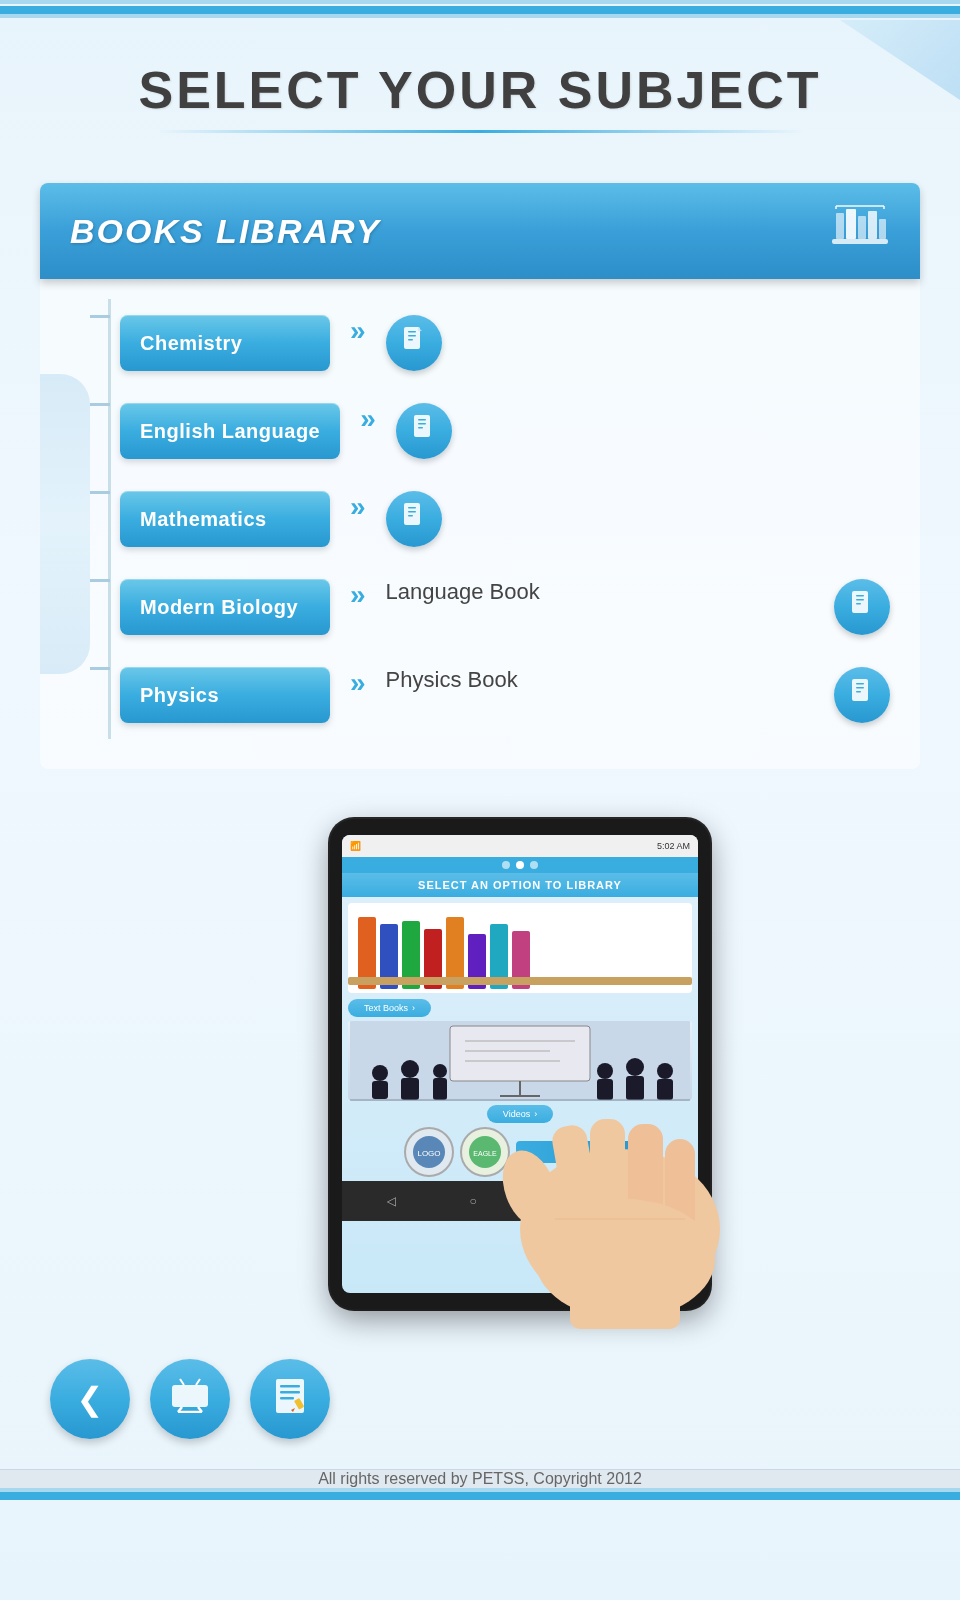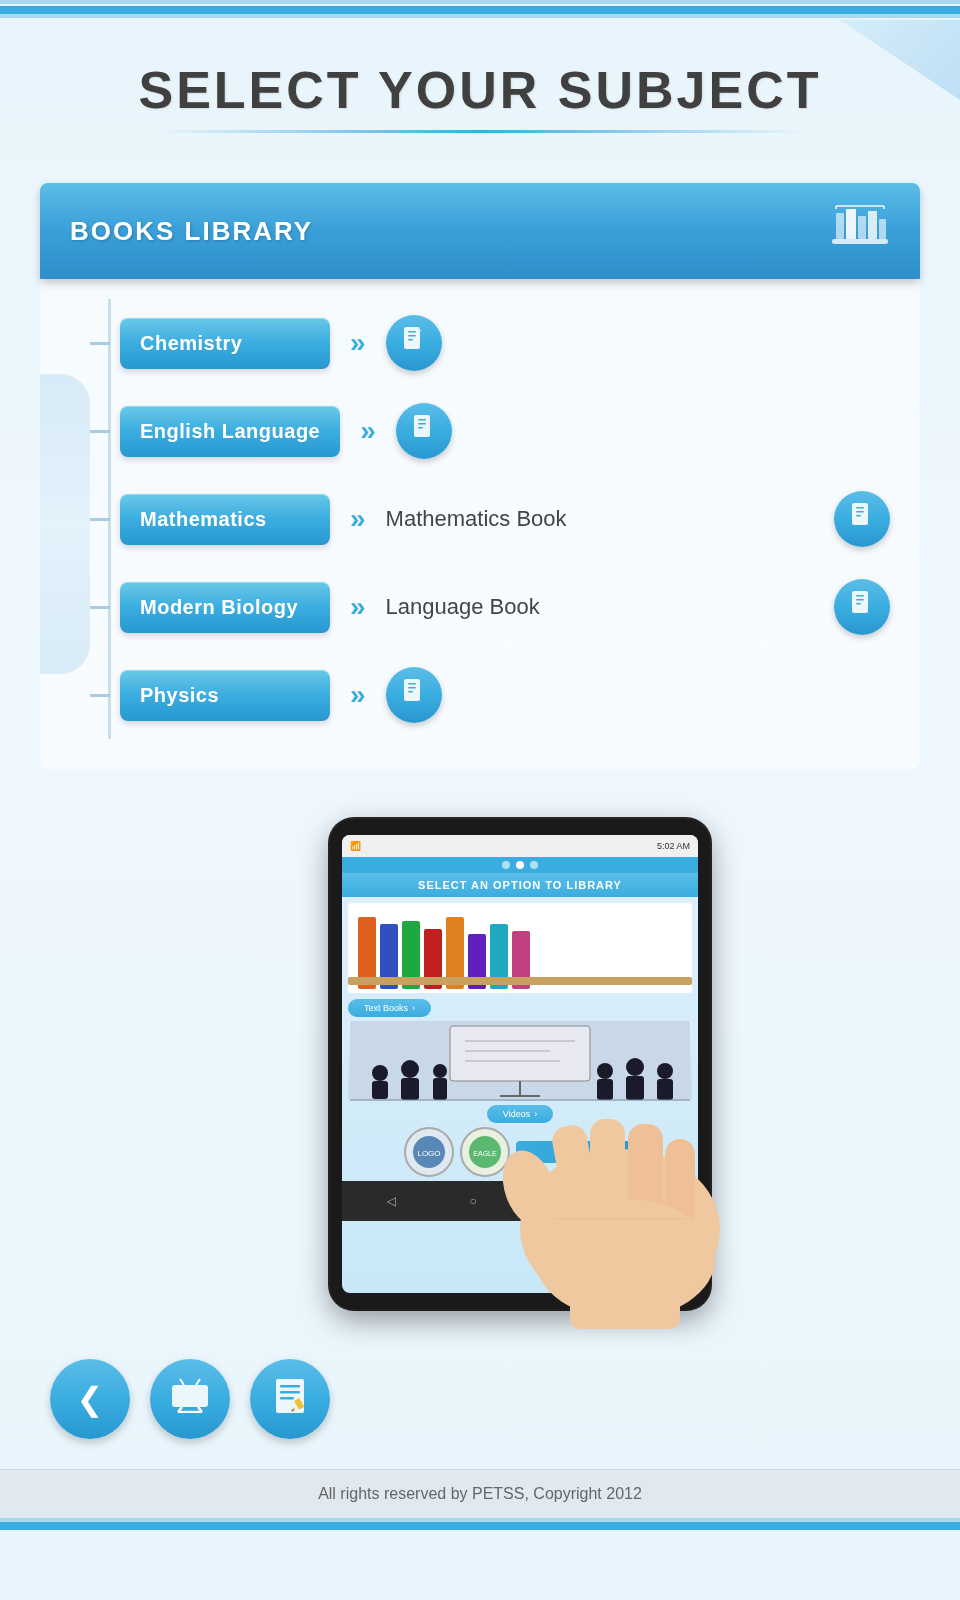--- a/index.html
+++ b/index.html
@@ -64,25 +64,26 @@
     .library-header {
       background: linear-gradient(180deg, #5bbde8 0%, #3a9fd8 50%, #2d8ec8 100%);
       border-radius: 8px 8px 0 0;
       padding: 18px 30px;
       display: flex;
       align-items: center;
       justify-content: space-between;
       box-shadow: 0 4px 8px rgba(0,0,0,0.2);
     }
     .library-header-title {
-      font-size: 26px;
+      font-size: 34px;
       font-weight: 900;
       color: white;
       letter-spacing: 2px;
       text-shadow: 1px 1px 3px rgba(0,0,0,0.2);
+      font-style: italic;
     }
     .library-icon {
       font-size: 44px;
       color: rgba(255,255,255,0.9);
     }
 
     
     .subject-list {
       padding: 20px 0 30px 0;
       position: relative;
@@ -105,21 +106,20 @@
       width: 50px;
       height: 300px;
       background: linear-gradient(180deg, #b8daf0 0%, #d0eaf8 50%, #b8daf0 100%);
       border-radius: 0 30px 30px 0;
       opacity: 0.5;
     }
 
     
     .subject-row {
       display: flex;
-      align-items: center;
       padding: 16px 30px 16px 50px;
       position: relative;
     }
     
     .h-dash {
       width: 20px;
       height: 3px;
       background: #aacce0;
       margin-right: 10px;
       flex-shrink: 0;
@@ -332,21 +332,20 @@
       justify-content: center;
       box-shadow: 0 4px 8px rgba(0,0,0,0.2);
       font-size: 32px;
       color: white;
     }
 
     
     .footer {
       background: #e0e8f0;
       text-align: center;
-      padding: 15px;
       font-size: 16px;
       color: #666;
       border-top: 1px solid #c8d8e8;
       margin-top: auto;
     }
 
     
     .bottom-bar-1 {
       height: 4px;
       background: #a8d8f0;
@@ -427,21 +426,20 @@
             <rect x="6" y="13" width="5" height="1.5" rx="0.75" fill="#3aade0"></rect>
           </svg>
         </span>
       </button>
     </div>
 
     <div class="subject-row">
       <div class="h-dash"></div>
       <button class="subject-btn">Mathematics</button>
       <span class="arrow-icon">»</span>
-      <span class="book-label">Mathematics Book</span>
       <button class="doc-icon-btn">
         <span class="doc-icon">
           <svg width="24" height="28" viewBox="0 0 24 28" fill="none">
             <rect x="2" y="1" width="16" height="22" rx="2" fill="white" opacity="0.9"></rect>
             <rect x="6" y="5" width="8" height="1.5" rx="0.75" fill="#3aade0"></rect>
             <rect x="6" y="9" width="8" height="1.5" rx="0.75" fill="#3aade0"></rect>
             <rect x="6" y="13" width="5" height="1.5" rx="0.75" fill="#3aade0"></rect>
           </svg>
         </span>
       </button>
@@ -461,20 +459,21 @@
             <rect x="6" y="13" width="5" height="1.5" rx="0.75" fill="#3aade0"></rect>
           </svg>
         </span>
       </button>
     </div>
 
     <div class="subject-row">
       <div class="h-dash"></div>
       <button class="subject-btn">Physics</button>
       <span class="arrow-icon">»</span>
+      <span class="book-label">Physics Book</span>
       <button class="doc-icon-btn">
         <span class="doc-icon">
           <svg width="24" height="28" viewBox="0 0 24 28" fill="none">
             <rect x="2" y="1" width="16" height="22" rx="2" fill="white" opacity="0.9"></rect>
             <rect x="6" y="5" width="8" height="1.5" rx="0.75" fill="#3aade0"></rect>
             <rect x="6" y="9" width="8" height="1.5" rx="0.75" fill="#3aade0"></rect>
             <rect x="6" y="13" width="5" height="1.5" rx="0.75" fill="#3aade0"></rect>
           </svg>
         </span>
       </button>

